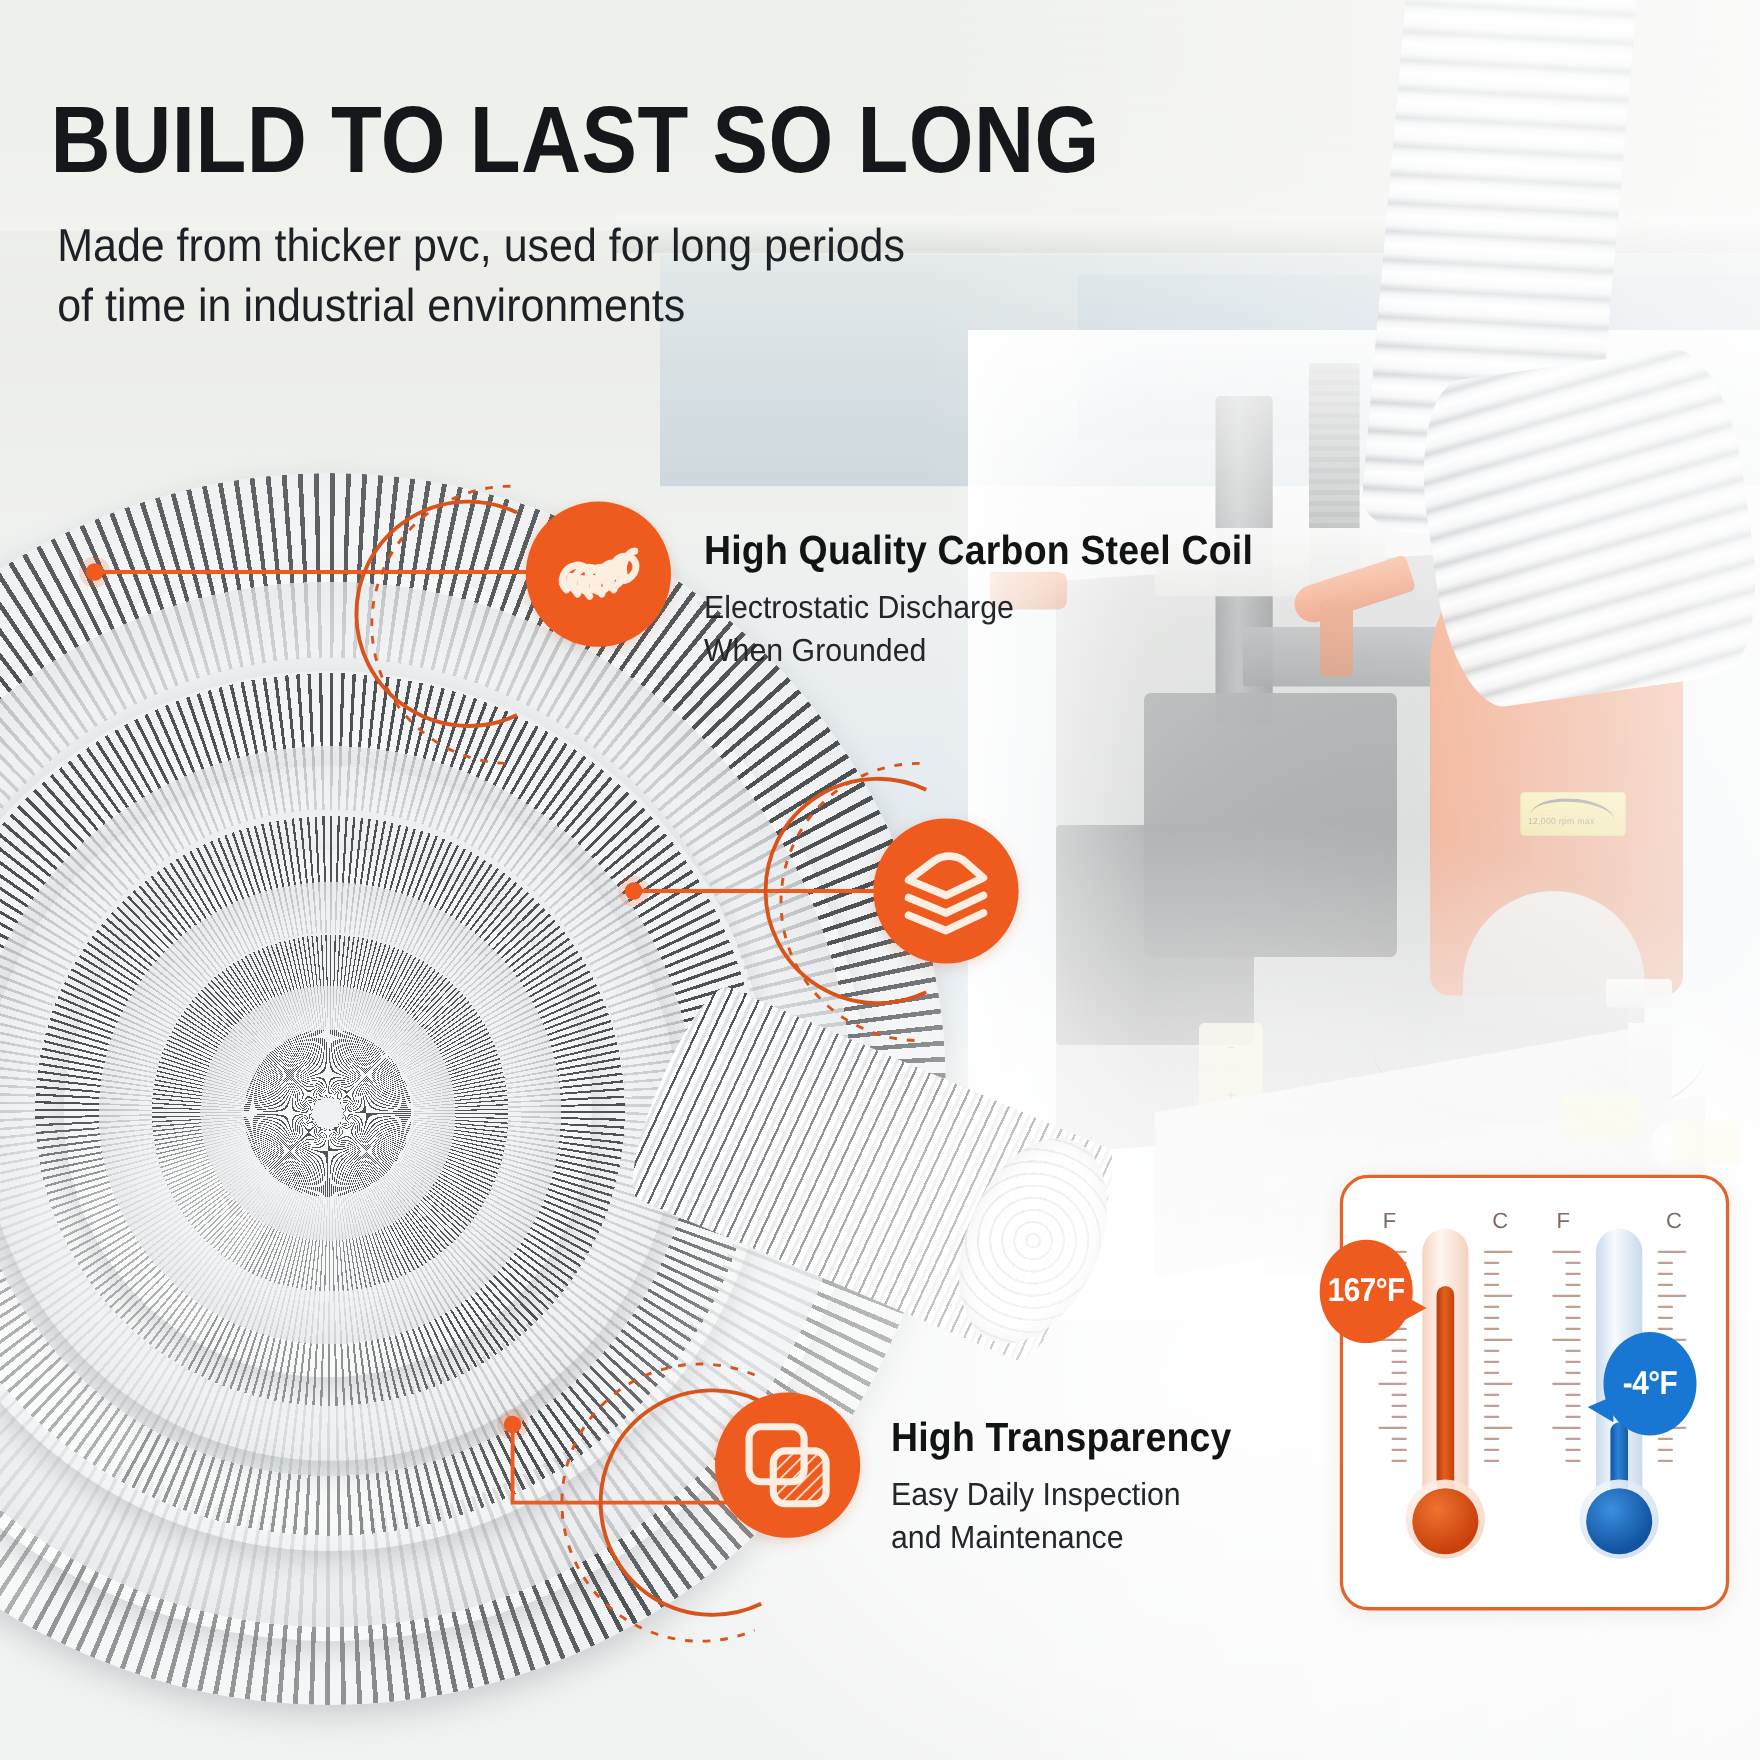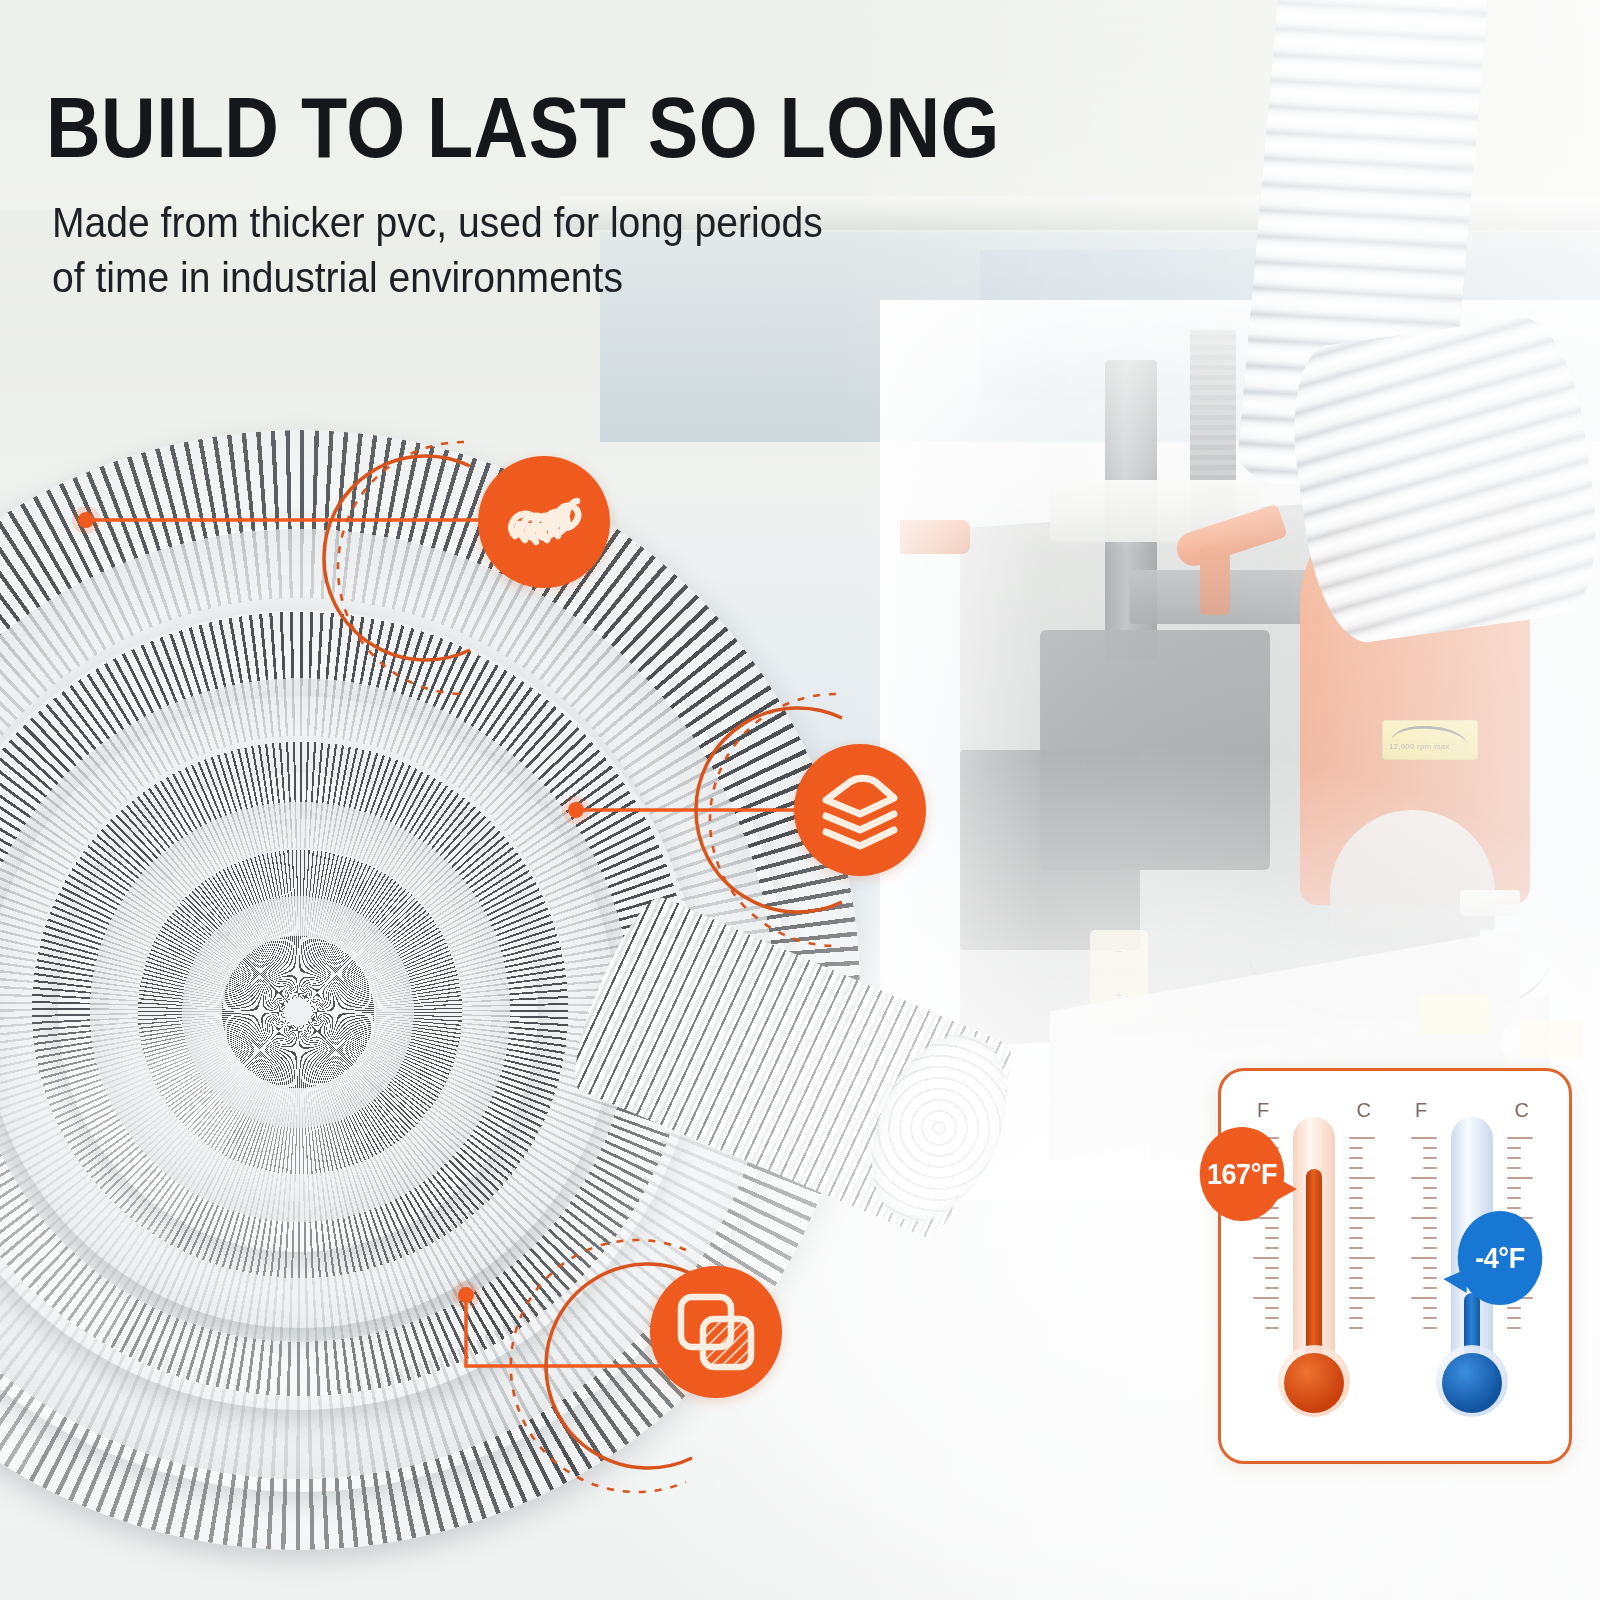--- a/index.html
+++ b/index.html
@@ -464,20 +464,25 @@
           <path d="M16 56 C 8 48, 14 36, 24 34 C 36 32, 40 44, 32 52 C 24 60, 16 54, 20 44"></path>
           <path d="M26 60 C 18 52, 24 38, 34 36 C 46 34, 50 46, 42 54 C 34 62, 26 56, 30 46"></path>
           <path d="M37 62 C 29 54, 35 38, 45 36 C 57 34, 61 46, 53 54 C 45 62, 37 56, 41 46"></path>
           <path d="M48 60 C 40 52, 46 34, 56 32 C 68 30, 72 42, 64 50 C 56 58, 48 52, 52 42"></path>
           <path d="M59 56 C 51 48, 57 28, 67 26 C 79 24, 83 36, 75 44 C 67 52, 59 46, 63 36"></path>
           <path d="M70 46 C 64 38, 70 22, 78 21"></path>
         </g>
       </svg>
     </div>
 
+    <div class="f-text" style="left:640px;top:480px;">
+      <p class="f-title">High Quality Carbon Steel Coil</p>
+      <p class="f-sub">Electrostatic Discharge
+ When Grounded</p>
+    </div>
   </div>
 
   <div class="feature" style="left:0;top:0;width:1600px;height:1600px;">
 
     <svg class="deco" width="700" height="360" style="left:390px;top:665px;" viewBox="0 0 700 360">
       <circle cx="186" cy="145" r="14" fill="#ef5a1f" opacity=".18"></circle>
       <circle cx="186" cy="145" r="8" fill="#ef5a1f"></circle>
       <line x1="186" y1="145" x2="458" y2="145" stroke="#ef5a1f" stroke-width="3.5"></line>
       <path d="M 452 53 A 102 102 0 1 0 452 237" fill="none" stroke="#d9531b" stroke-width="3.5"></path>
       <path d="M 446 29 A 126 126 0 1 0 446 281" fill="none" stroke="#d9531b" stroke-width="2.6" stroke-dasharray="7 9"></path>
@@ -510,20 +515,25 @@
         <defs>
           <pattern id="hatch" width="8" height="8" patternUnits="userSpaceOnUse" patternTransform="rotate(45)">
             <line x1="0" y1="0" x2="0" y2="8" stroke="#FCEFE2" stroke-width="3"></line>
           </pattern>
         </defs>
         <rect x="8" y="8" width="50" height="50" rx="11" fill="none" stroke="#FCEFE2" stroke-width="6.5"></rect>
         <rect x="30" y="30" width="48" height="48" rx="11" fill="url(#hatch)" stroke="#FCEFE2" stroke-width="6.5"></rect>
       </svg>
     </div>
 
+    <div class="f-text" style="left:810px;top:1286px;">
+      <p class="f-title">High Transparency</p>
+      <p class="f-sub">Easy Daily Inspection
+and Maintenance</p>
+    </div>
   </div>
 
   <div class="thermo-panel">
 
     <div class="thermo th-left">
       <div class="th-scaleLabel th-F">F</div>
       <div class="th-scaleLabel th-C">C</div>
 
       <div class="ticks left">
         <i class="long"></i>

